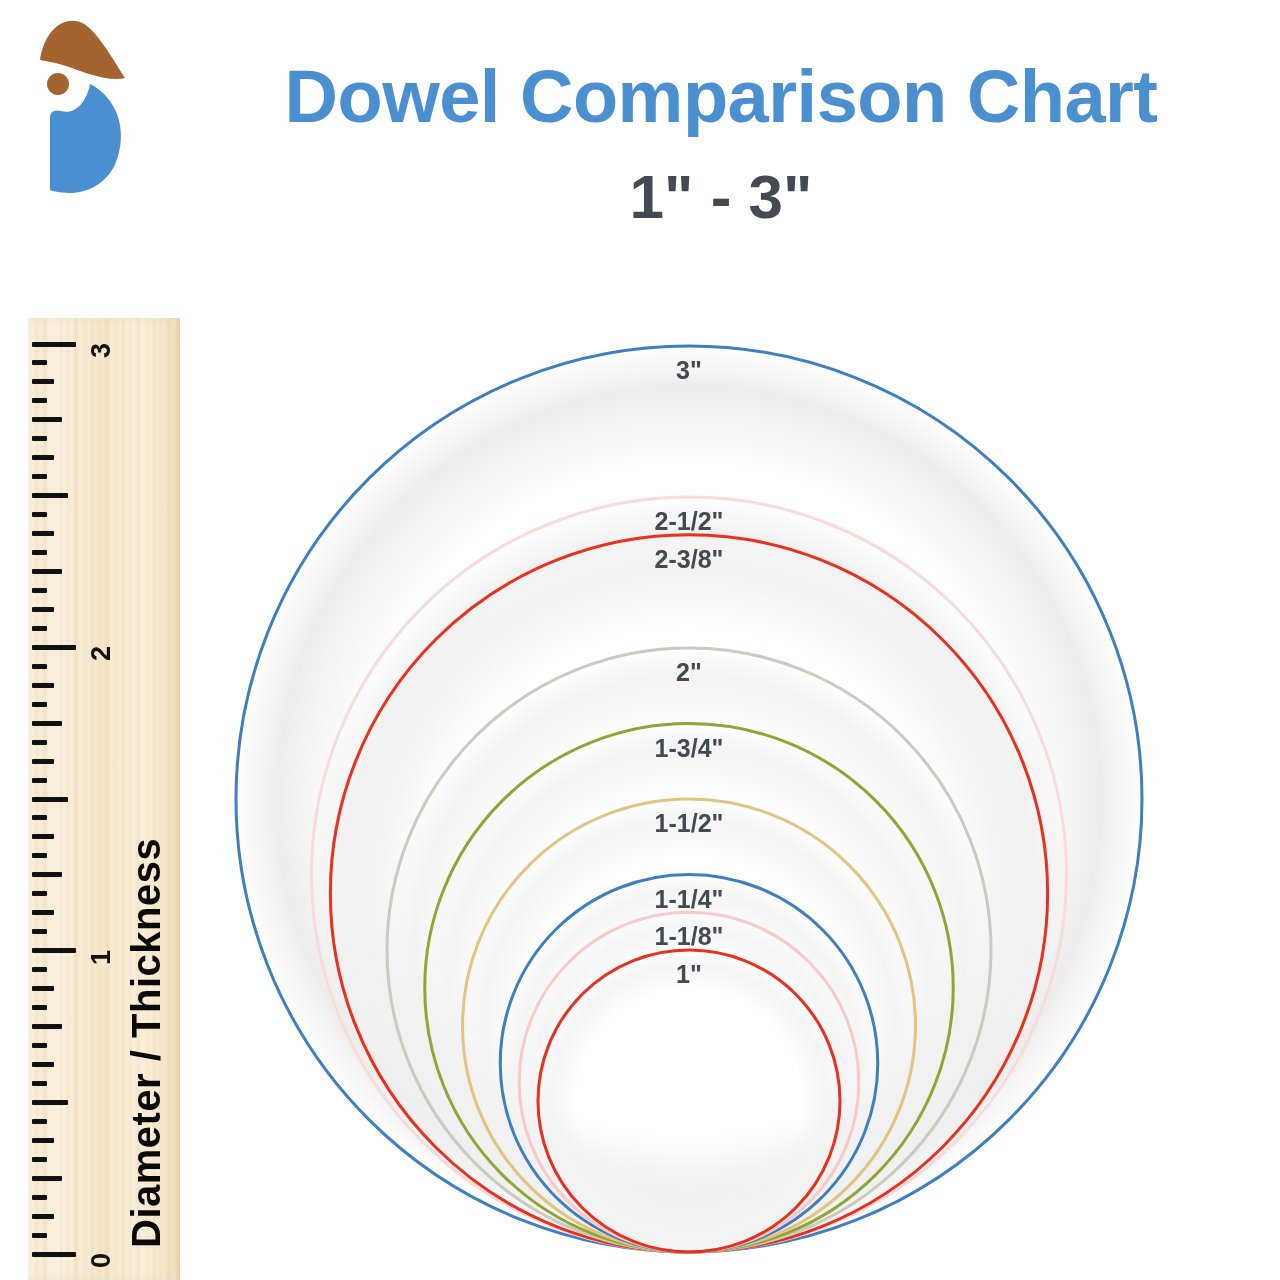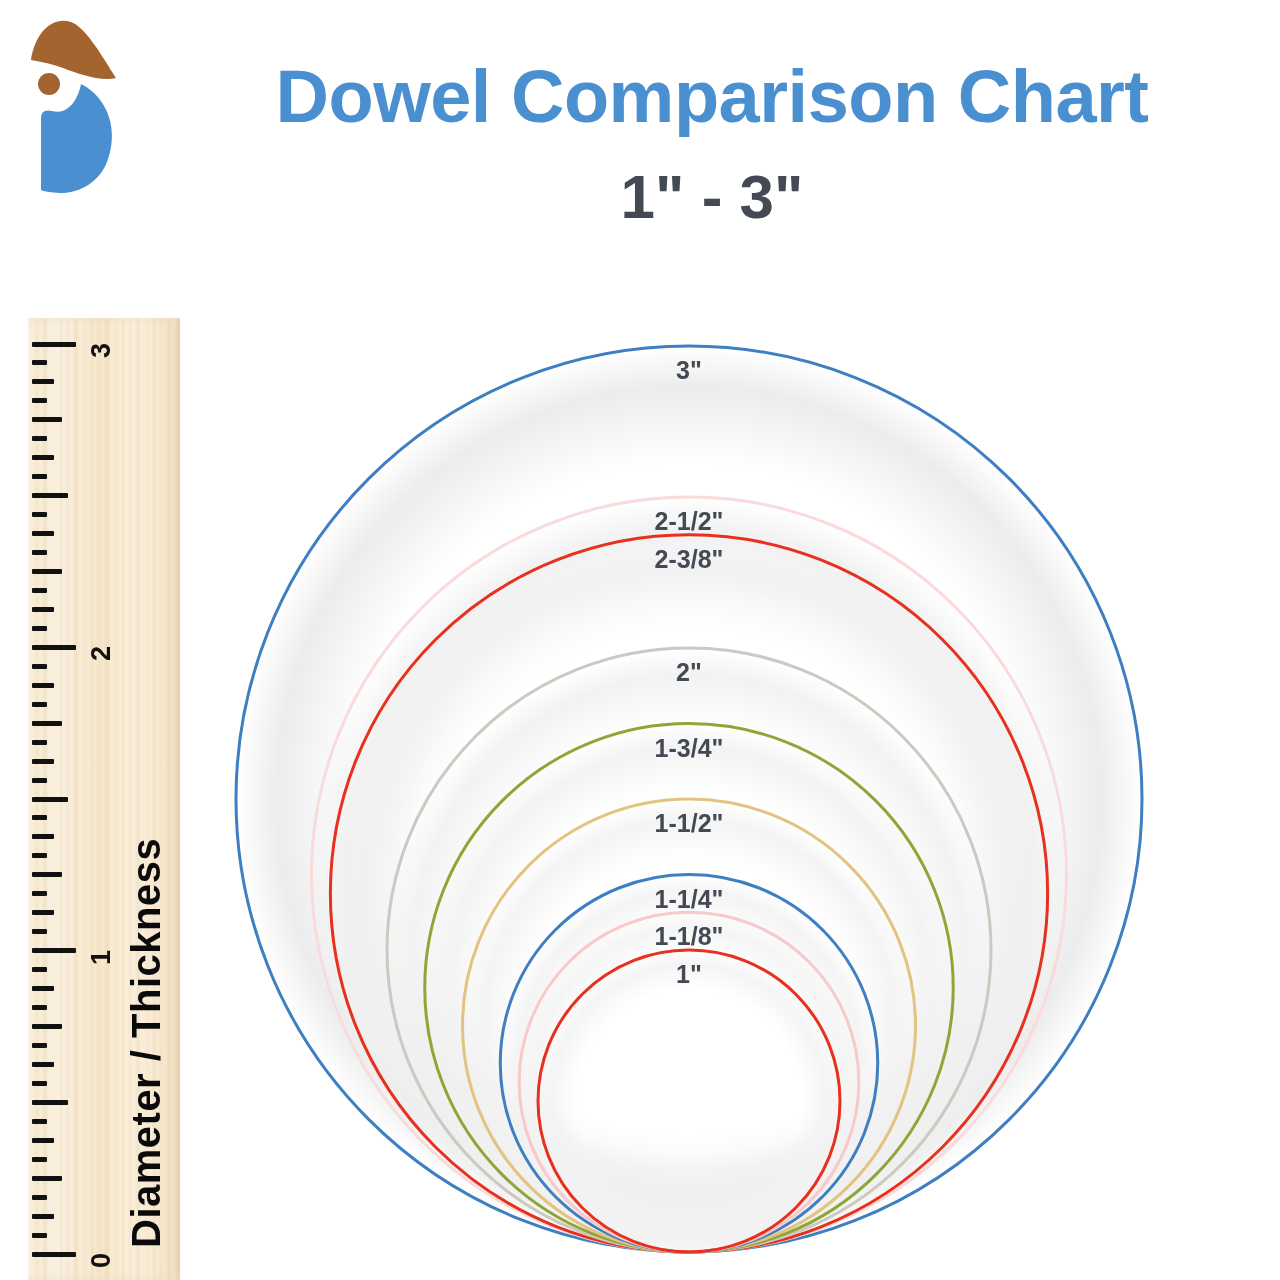--- a/index.html
+++ b/index.html
@@ -12,21 +12,21 @@
     height: 1280px;
     position: relative;
     overflow: hidden;
     font-family: "Liberation Sans", sans-serif;
     -webkit-font-smoothing: antialiased;
   }
 
   
   #header {
     position: absolute;
-    left: 7px;
+    left: 16px;
     top: 0;
     width: 1076px;
     height: 280px;
   }
   #logo {
     position: absolute;
     left: 12px;
     top: 12px;
     width: 108px;
     height: 182px;

